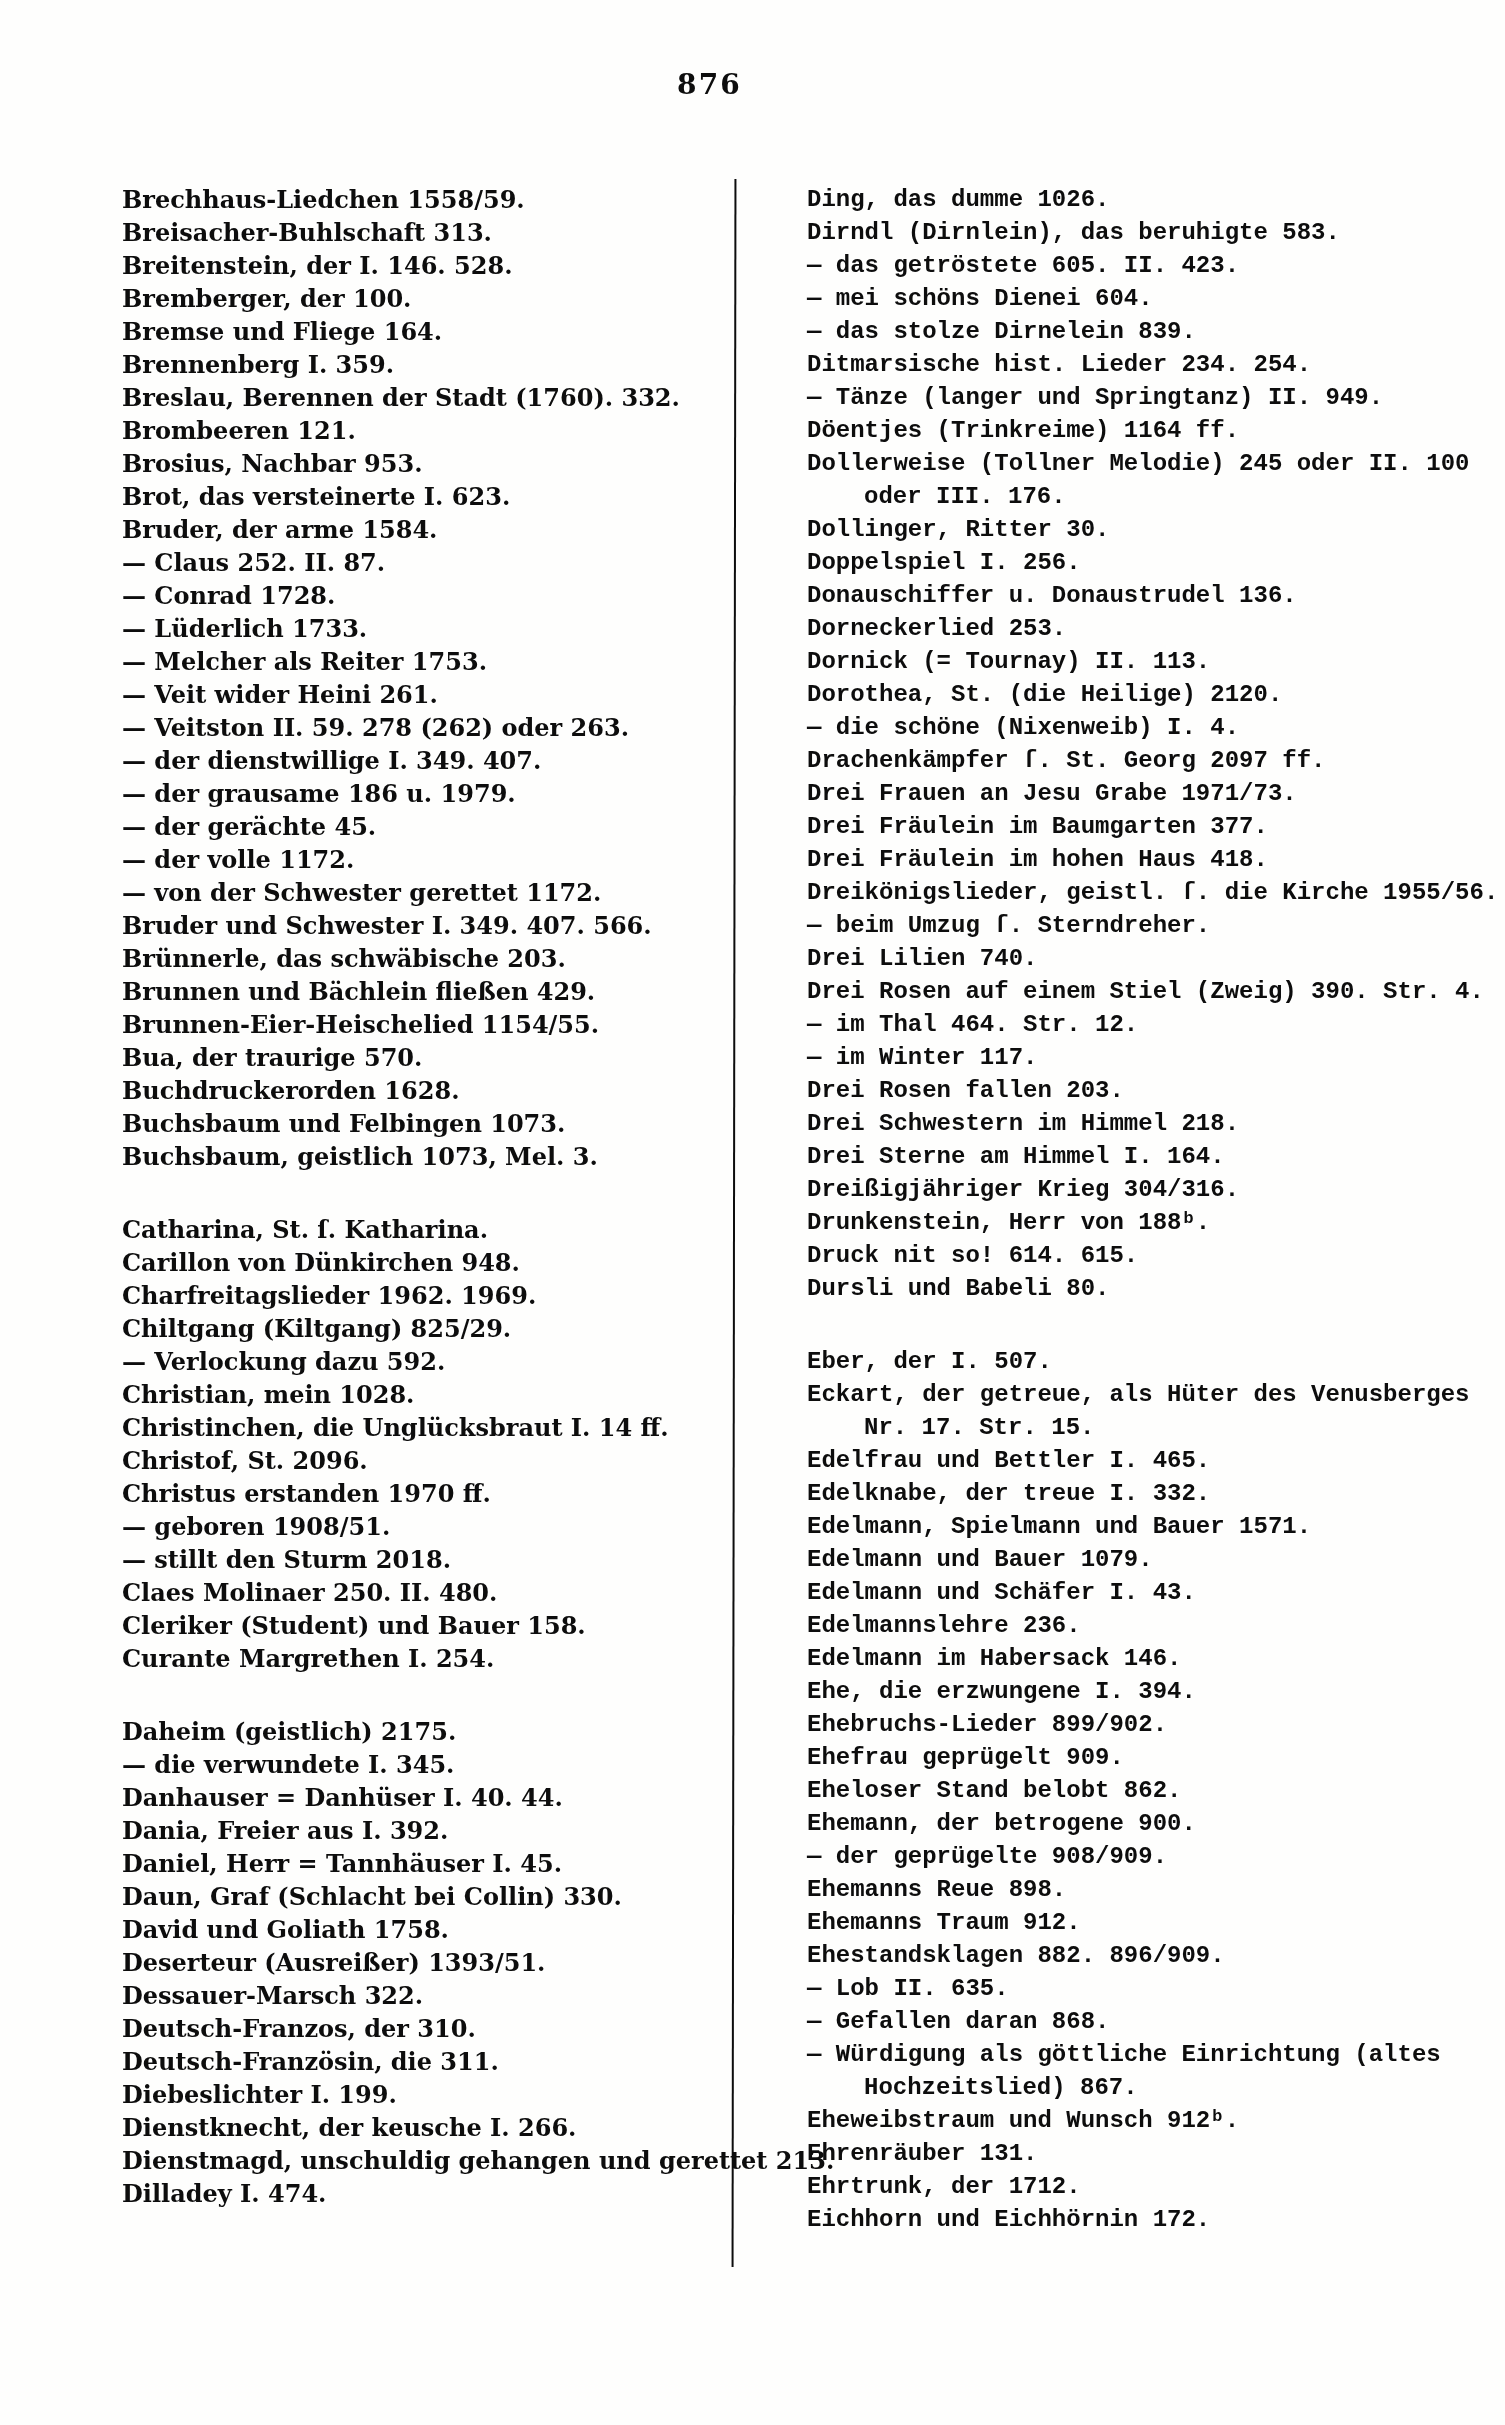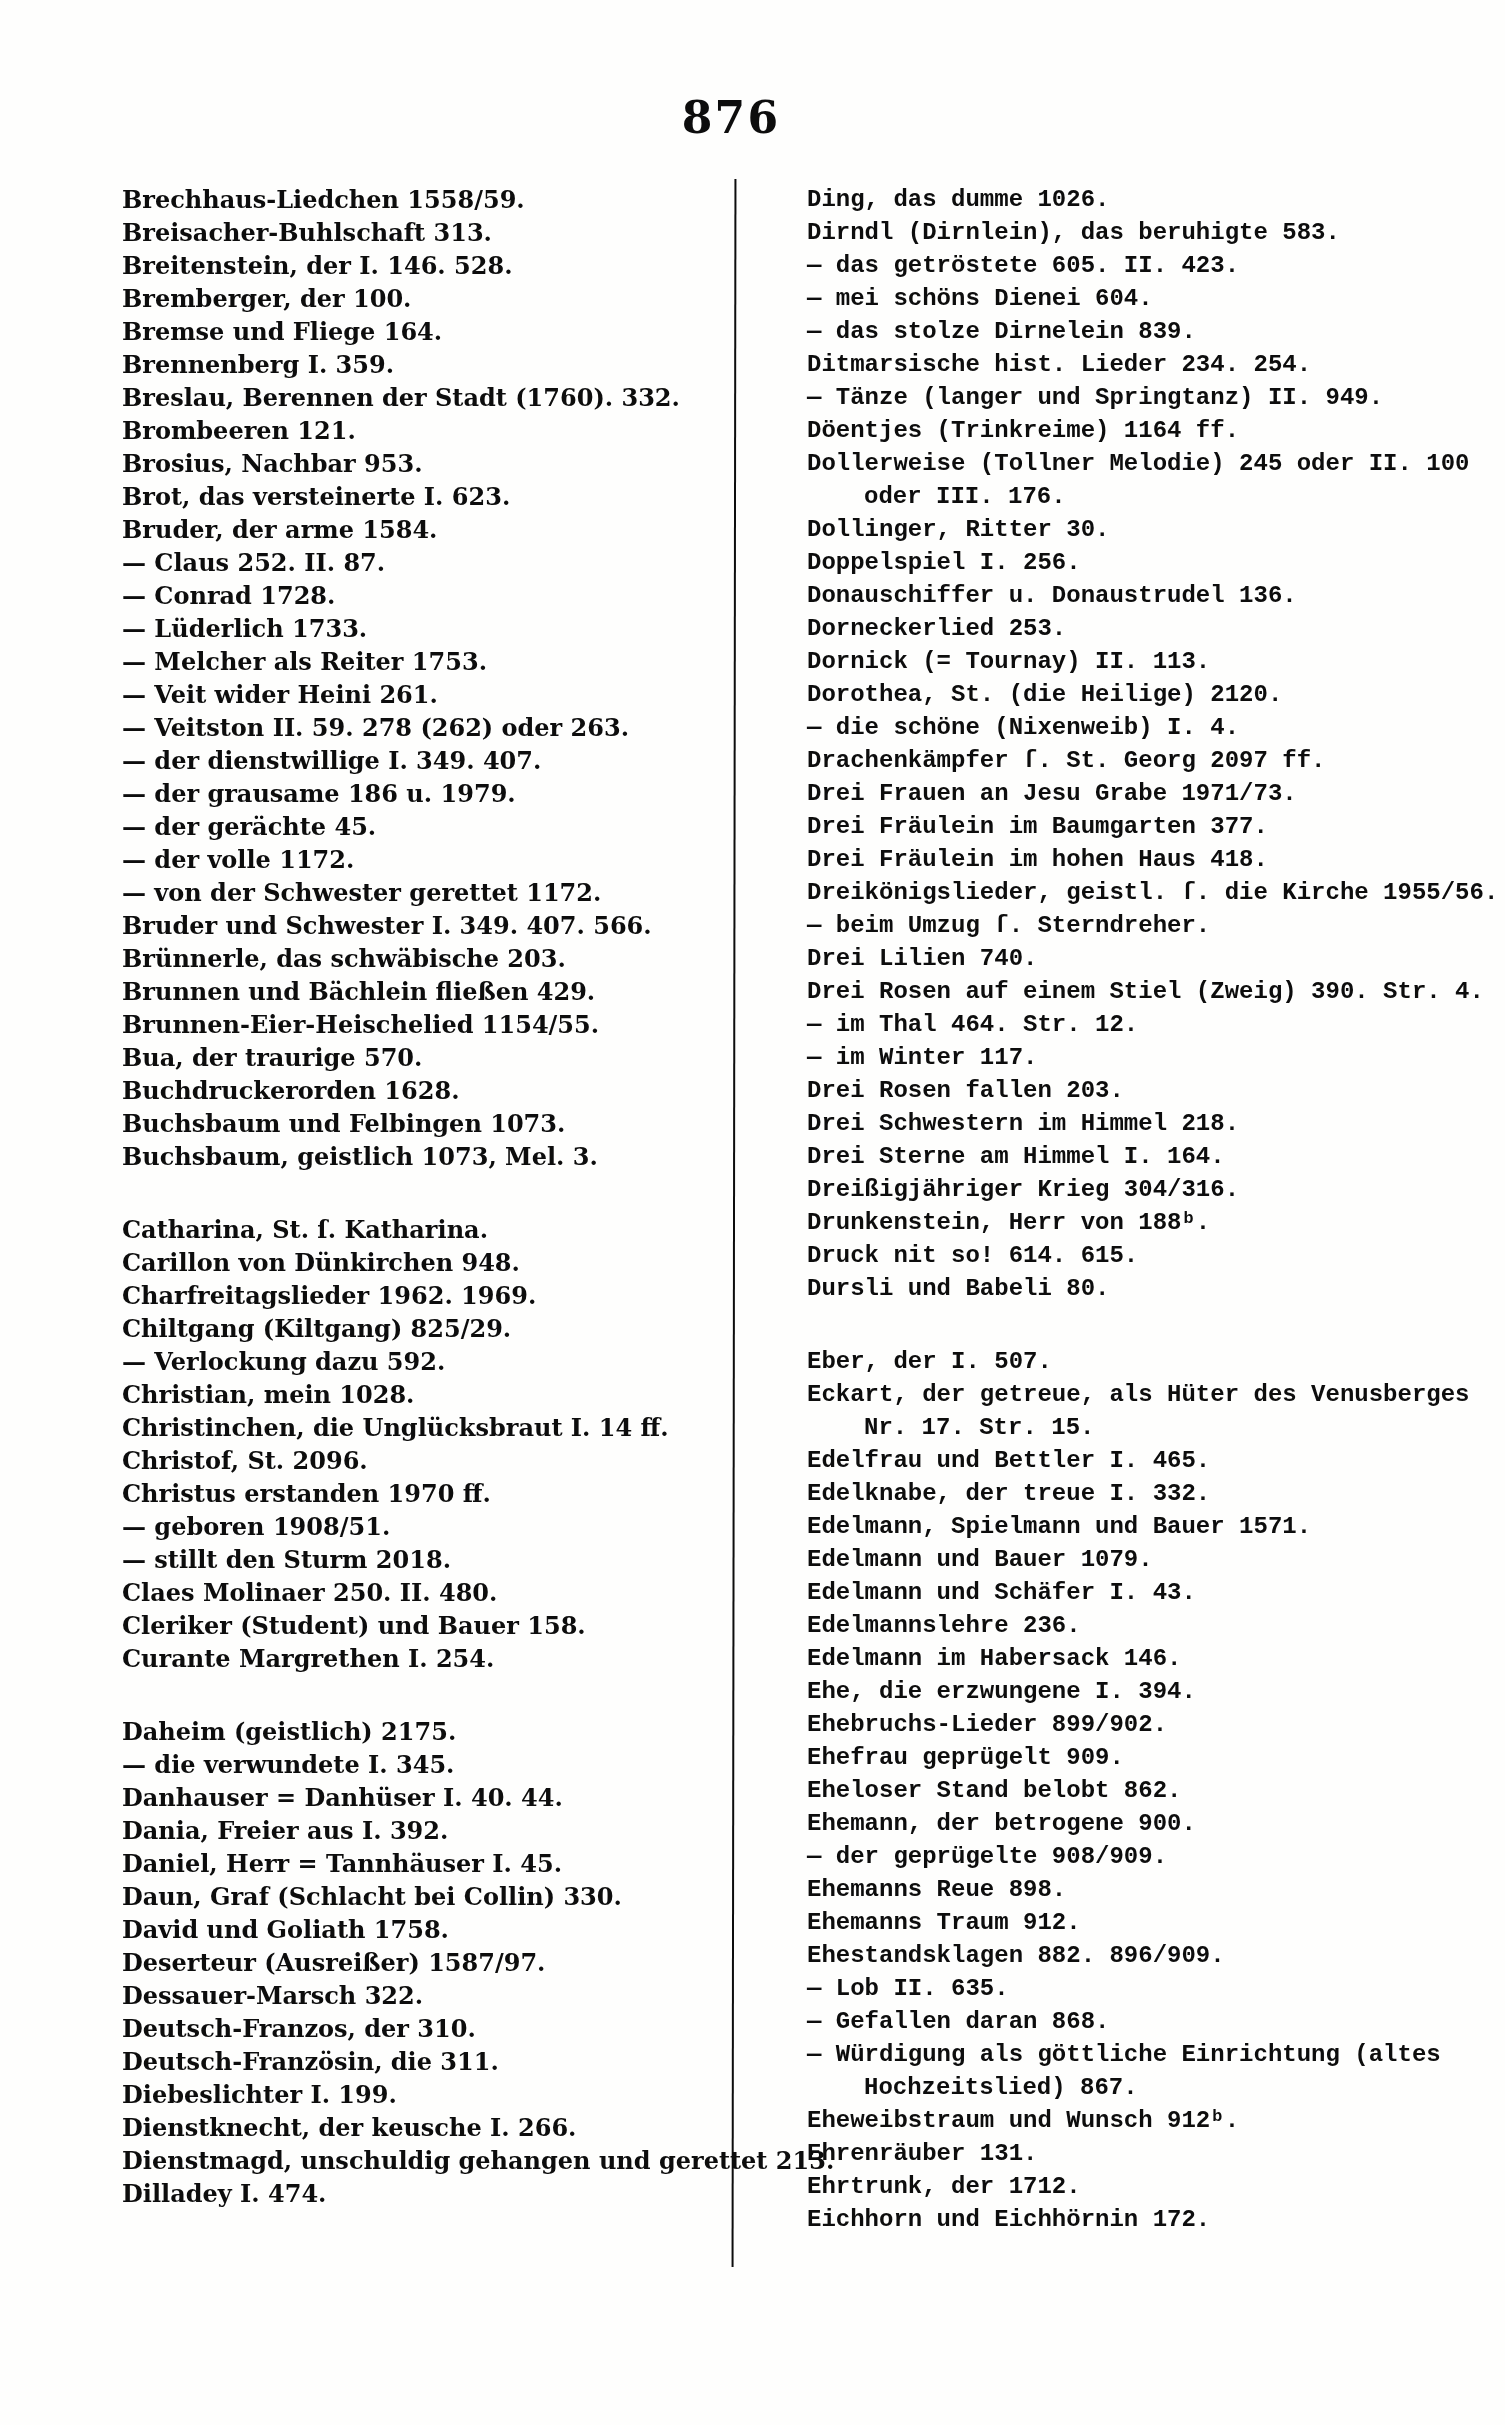--- a/index.html
+++ b/index.html
@@ -12,25 +12,24 @@
     width: 1506px;
     height: 2426px;
     background: #fefefd;
     font-family: "DejaVu Serif", "DejaVu Sans", serif;
     font-weight: bold;
     color: #0d0d0d;
     overflow: hidden;
   }
   .page-number {
     position: absolute;
-    top: 92px;
+    top: 68px;
     left: 677px;
     width: 108px;
-    text-align: center;
-    font-size: 44px;
+    font-size: 28px;
     letter-spacing: 2.2px;
   }
   .column-divider {
     position: absolute;
     left: 733px;
     top: 179px;
     width: 2.2px;
     height: 2088px;
     background: #0d0d0d;
     transform: rotate(0.08deg);
@@ -103,21 +102,21 @@
       <div class="line">Cleriker (Student) und Bauer 158.</div>
       <div class="line">Curante Margrethen I. 254.</div>
       <div class="gap"></div>
       <div class="line">Daheim (geistlich) 2175.</div>
       <div class="line">— die verwundete I. 345.</div>
       <div class="line">Danhauser = Danhüser I. 40. 44.</div>
       <div class="line">Dania, Freier aus I. 392.</div>
       <div class="line">Daniel, Herr = Tannhäuser I. 45.</div>
       <div class="line">Daun, Graf (Schlacht bei Collin) 330.</div>
       <div class="line">David und Goliath 1758.</div>
-      <div class="line">Deserteur (Ausreißer) 1587/97.</div>
+      <div class="line">Deserteur (Ausreißer) 1393/51.</div>
       <div class="line">Dessauer-Marsch 322.</div>
       <div class="line">Deutsch-Franzos, der 310.</div>
       <div class="line">Deutsch-Französin, die 311.</div>
       <div class="line">Diebeslichter I. 199.</div>
       <div class="line">Dienstknecht, der keusche I. 266.</div>
       <div class="line">Dienstmagd, unschuldig gehangen und gerettet 213.</div>
       <div class="line">Dilladey I. 474.</div>
     </div>
   <div class="col col-right" id="col-right">
       <div class="line">Ding, das dumme 1026.</div>

